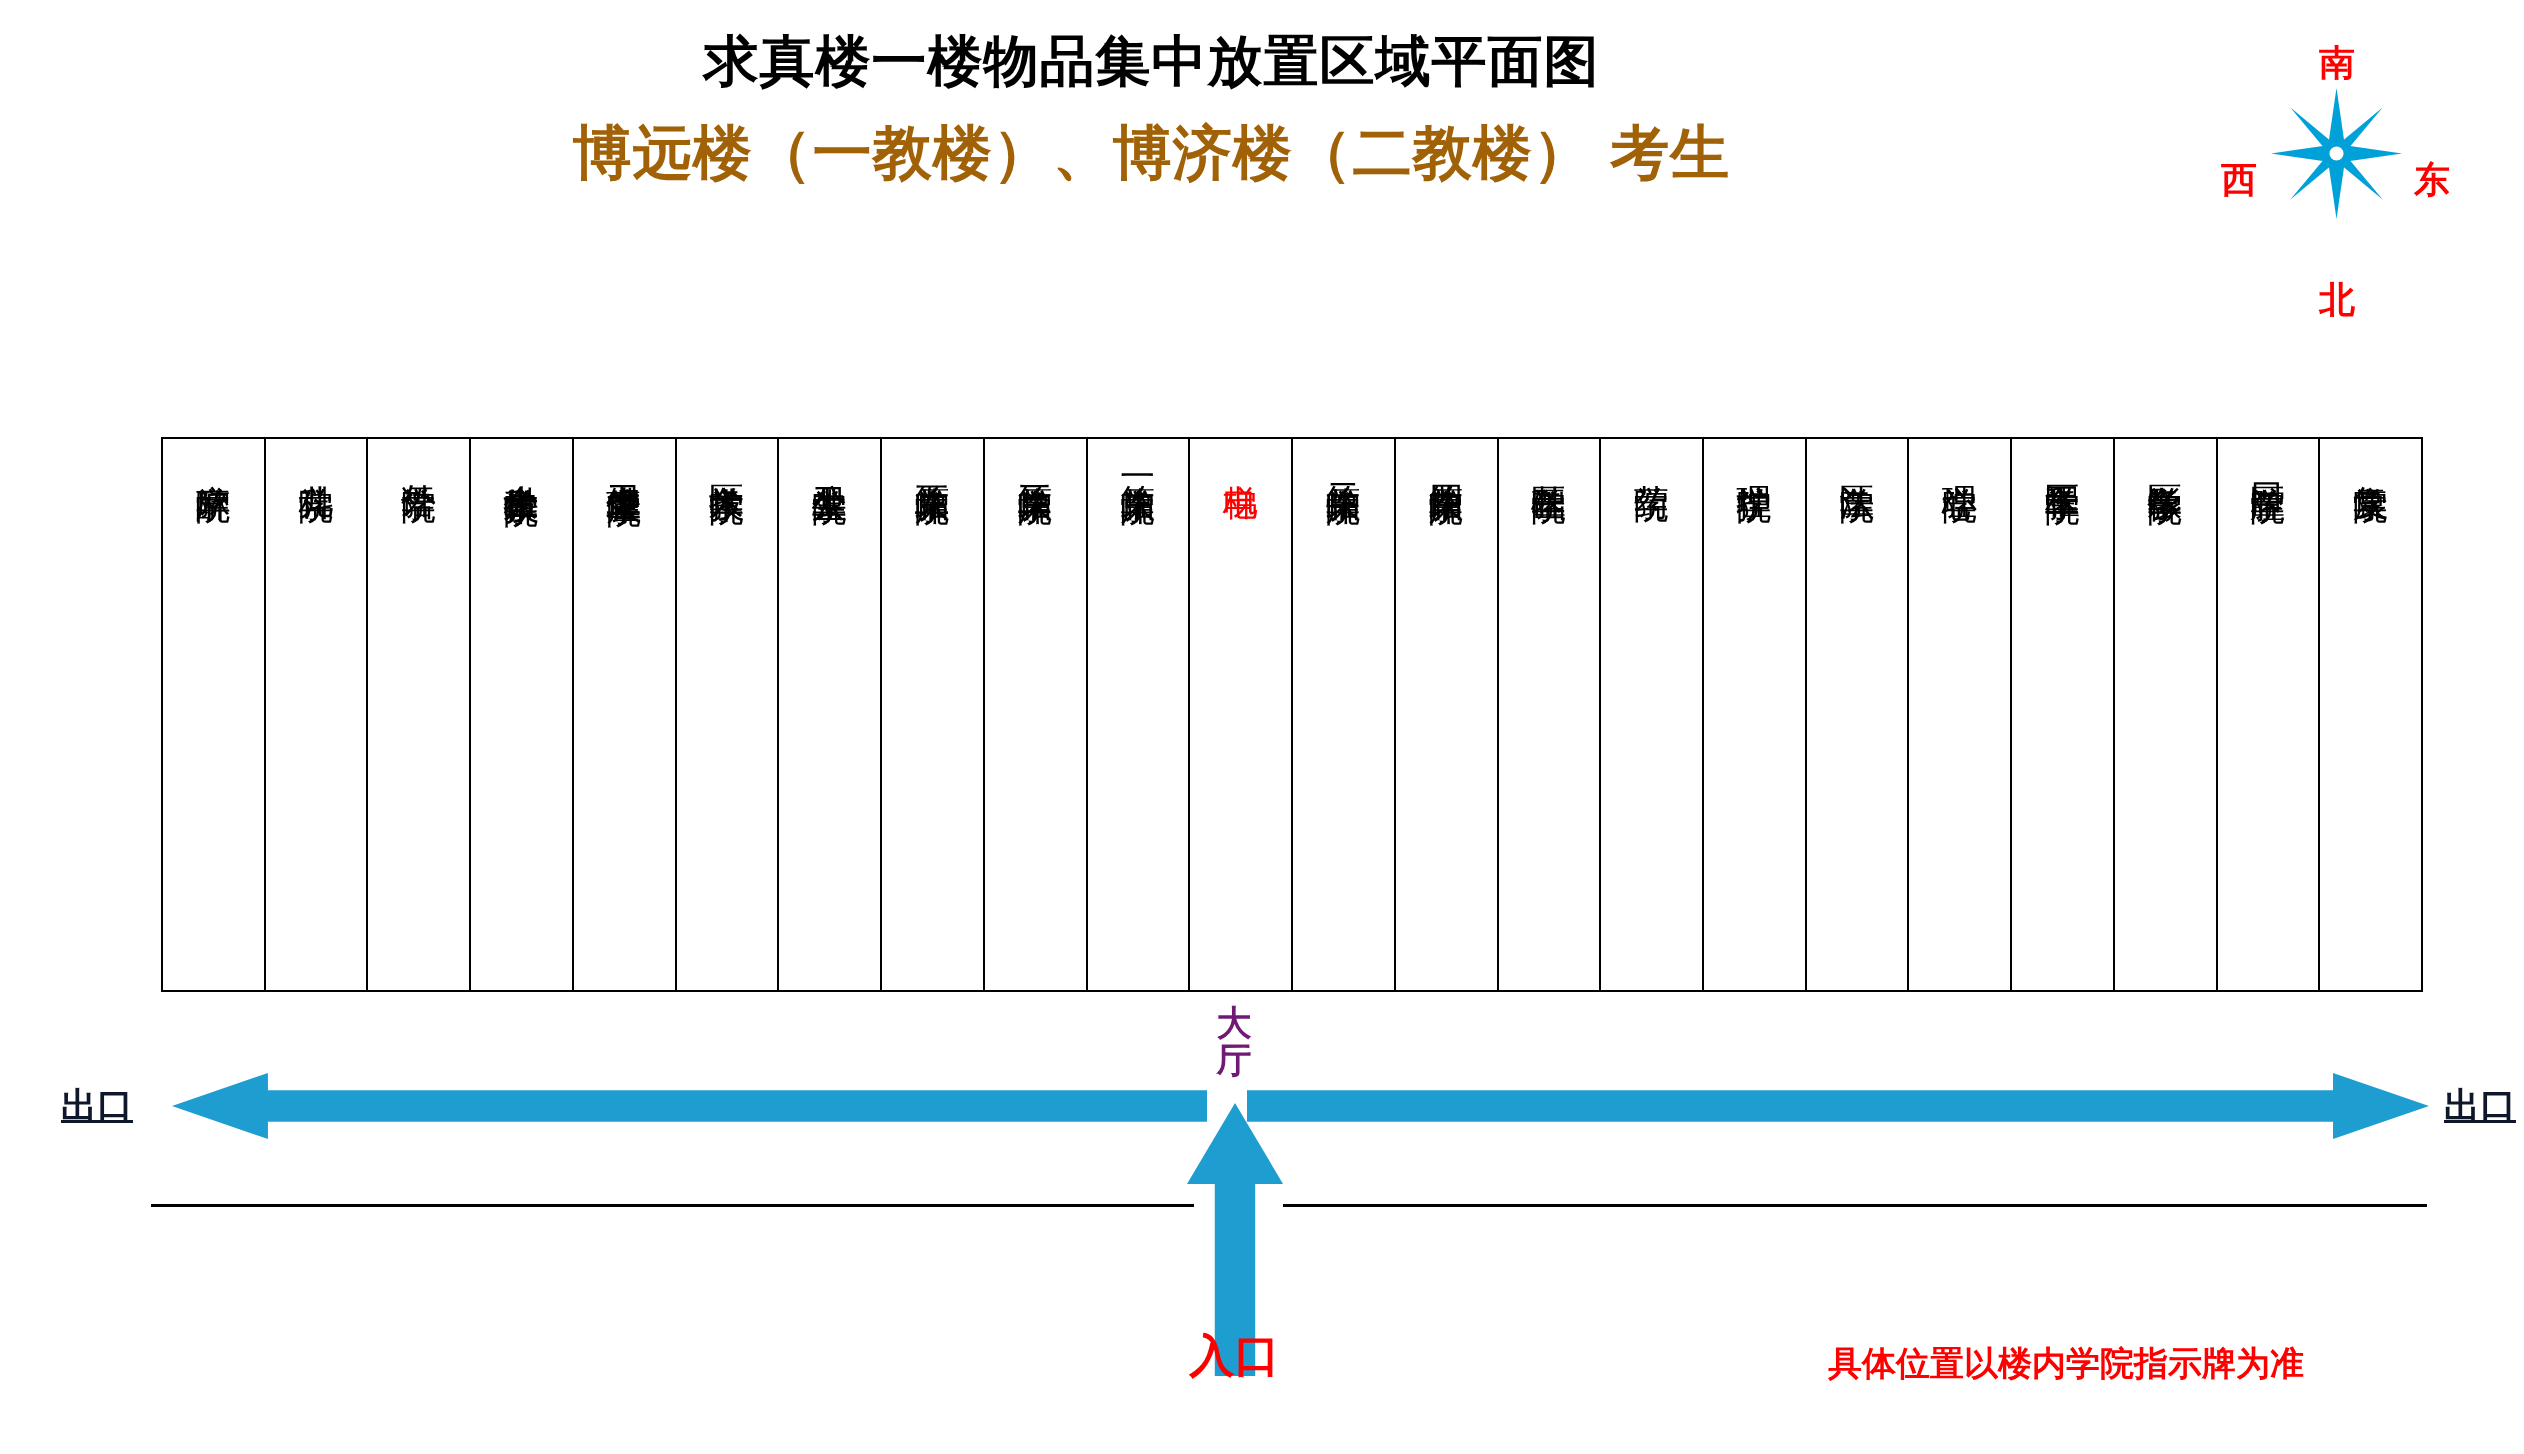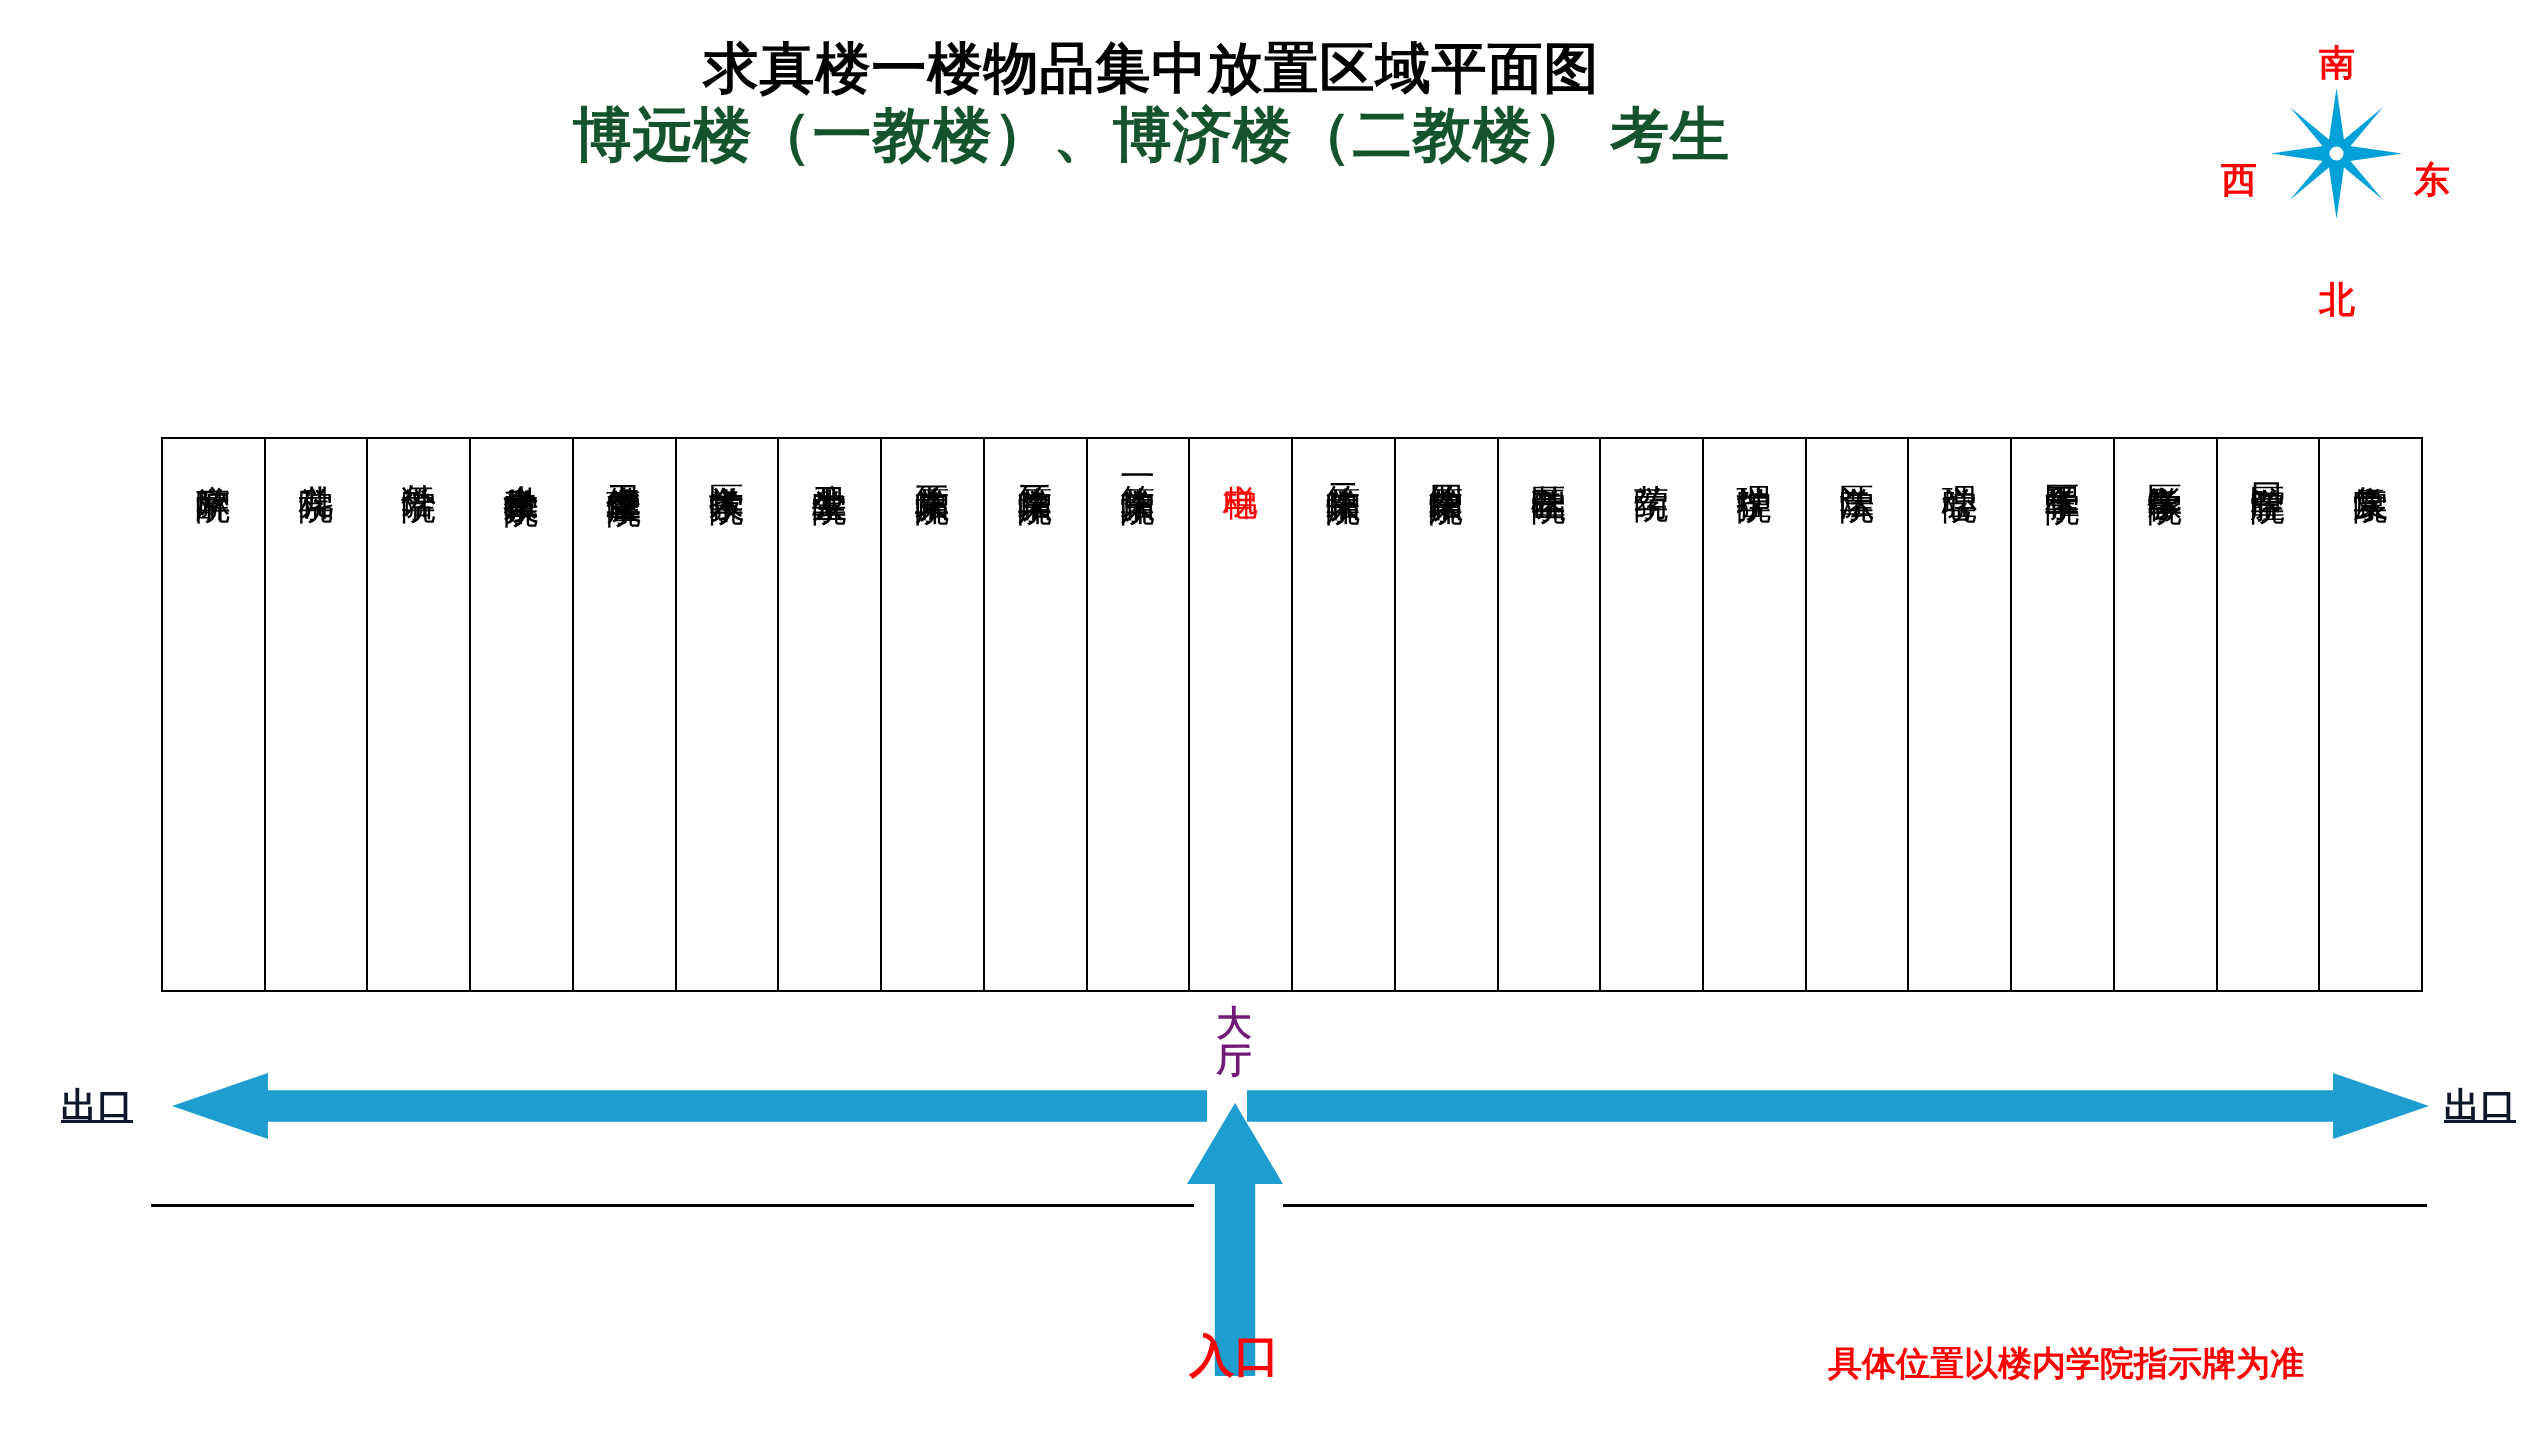--- a/index.html
+++ b/index.html
@@ -23,29 +23,28 @@
     width: 2303px;
     text-align: center;
   }
   #main-title {
     font-size: 55px;
     font-weight: bold;
     color: #000000;
     letter-spacing: 1px;
     line-height: 1.15;
     white-space: nowrap;
-    margin-top: 7px;
   }
   #sub-title {
     font-size: 59px;
     font-weight: bold;
-    color: #14532d;
+    color: #a16207;
     letter-spacing: 1px;
     line-height: 1.15;
-    margin-top: 2px;
+    margin-top: 27px;
     white-space: nowrap;
   }
 
   
   #compass {
     position: absolute;
     top: 45px;
     left: 2212px;
     width: 242px;
     height: 293px;

